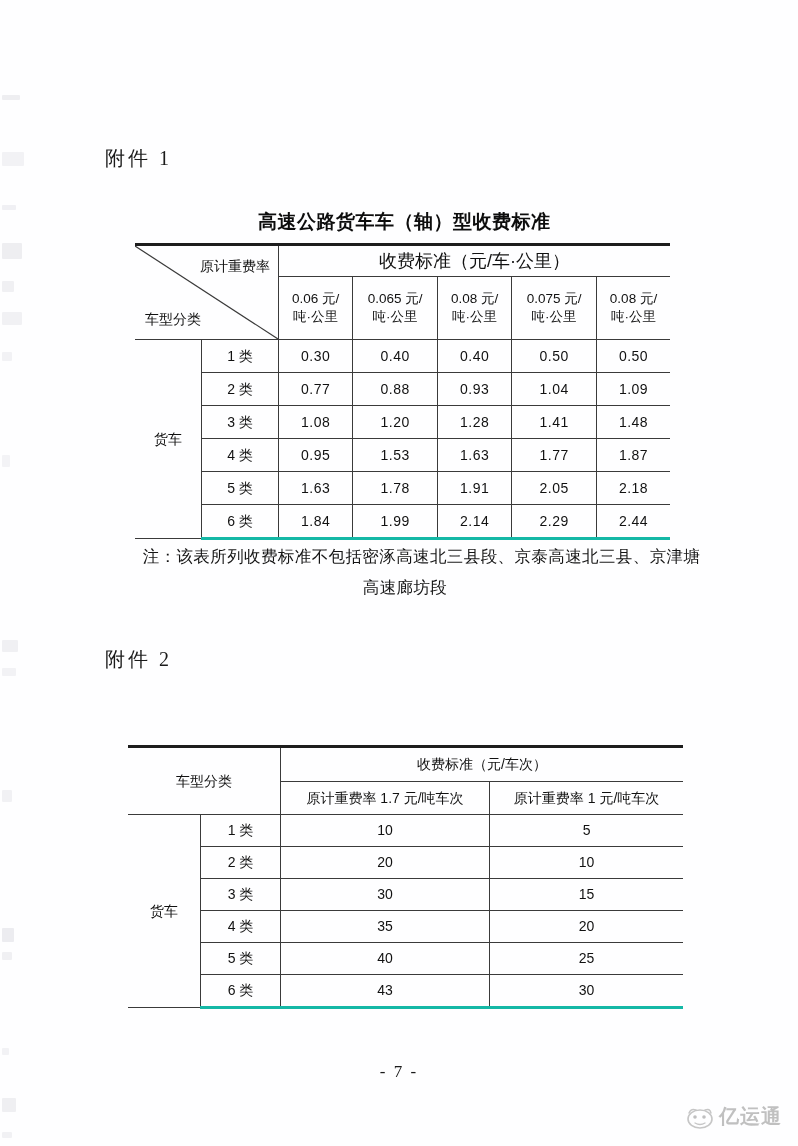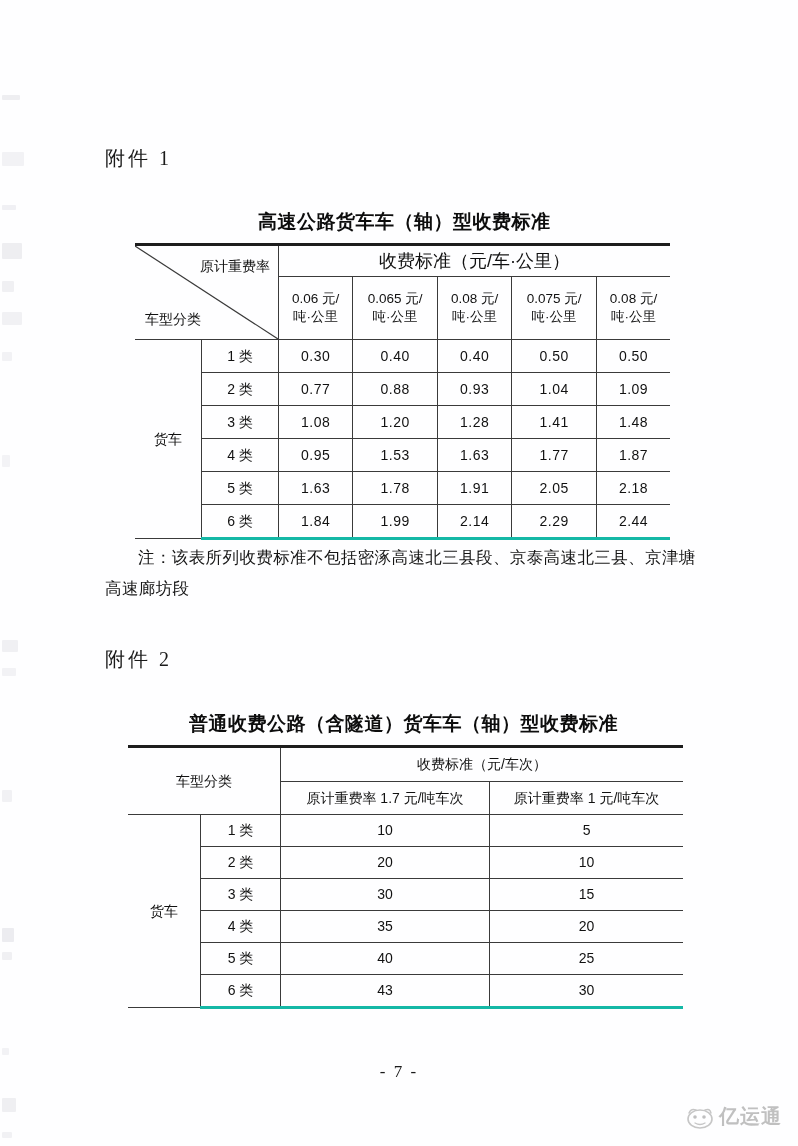--- a/index.html
+++ b/index.html
@@ -145,26 +145,27 @@
   #table2 .grp-head { height: 33px; }
   #table2 .sub-head { height: 32px; }
   #table2 .rowlabel { width: 68px; border-left: none; }
   #table2 .clslabel { width: 75px; }
 
   .note {
     position: absolute;
     left: 105px;
     top: 542px;
     width: 600px;
-    font-family: Liberation Sans, sans-serif;
+    font-family: Liberation Serif, serif;
     font-size: 16.5px;
     line-height: 1.85;
     text-indent: 2em;
     color: #151515;
     letter-spacing: .4px;
+    text-align: center;
   }
 
   .page-number {
     position: absolute;
     left: 0;
     right: 0;
     top: 1062px;
     text-align: center;
     font-family: "Liberation Serif", "DejaVu Serif", serif;
     font-size: 17px;
@@ -305,21 +306,20 @@
       <td class="val">2.29</td>
       <td class="val edge-r">2.44</td>
     </tr>
   </tbody>
     </table>
 
   <div class="note">注：该表所列收费标准不包括密涿高速北三县段、京泰高速北三县、京津塘高速廊坊段</div>
 
   <div class="attach-label" id="attach2-label">附件 2</div>
 
-  <div class="table-title" id="title2">普通收费公路（含隧道）货车车（轴）型收费标准</div>
 
   <table class="doc" id="table2">
     <tbody>
         <tr>
       <td class="hdr-type edge-l" colspan="2" rowspan="2">车型分类</td>
       <td class="grp-head edge-r" colspan="2">收费标准（元/车次）</td>
     </tr>
     <tr>
       <td class="sub-head">原计重费率 1.7 元/吨车次</td>
       <td class="sub-head edge-r">原计重费率 1 元/吨车次</td>

